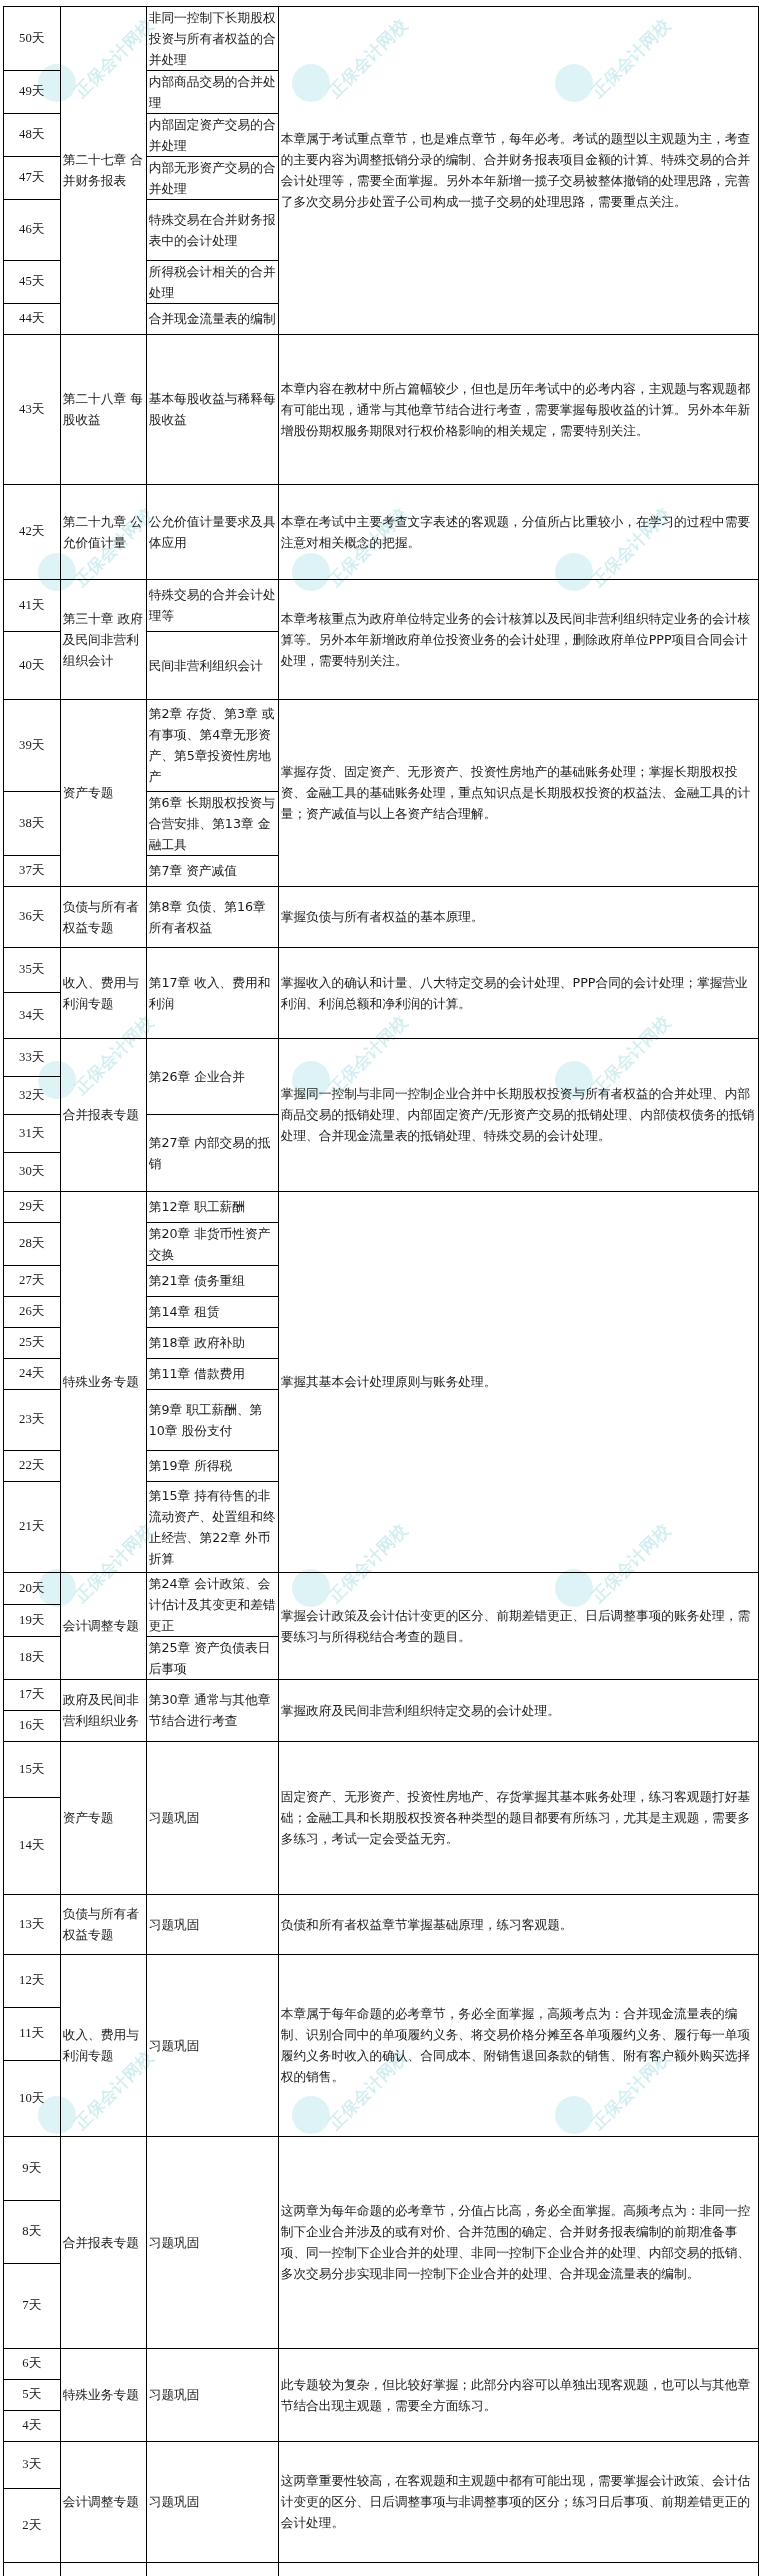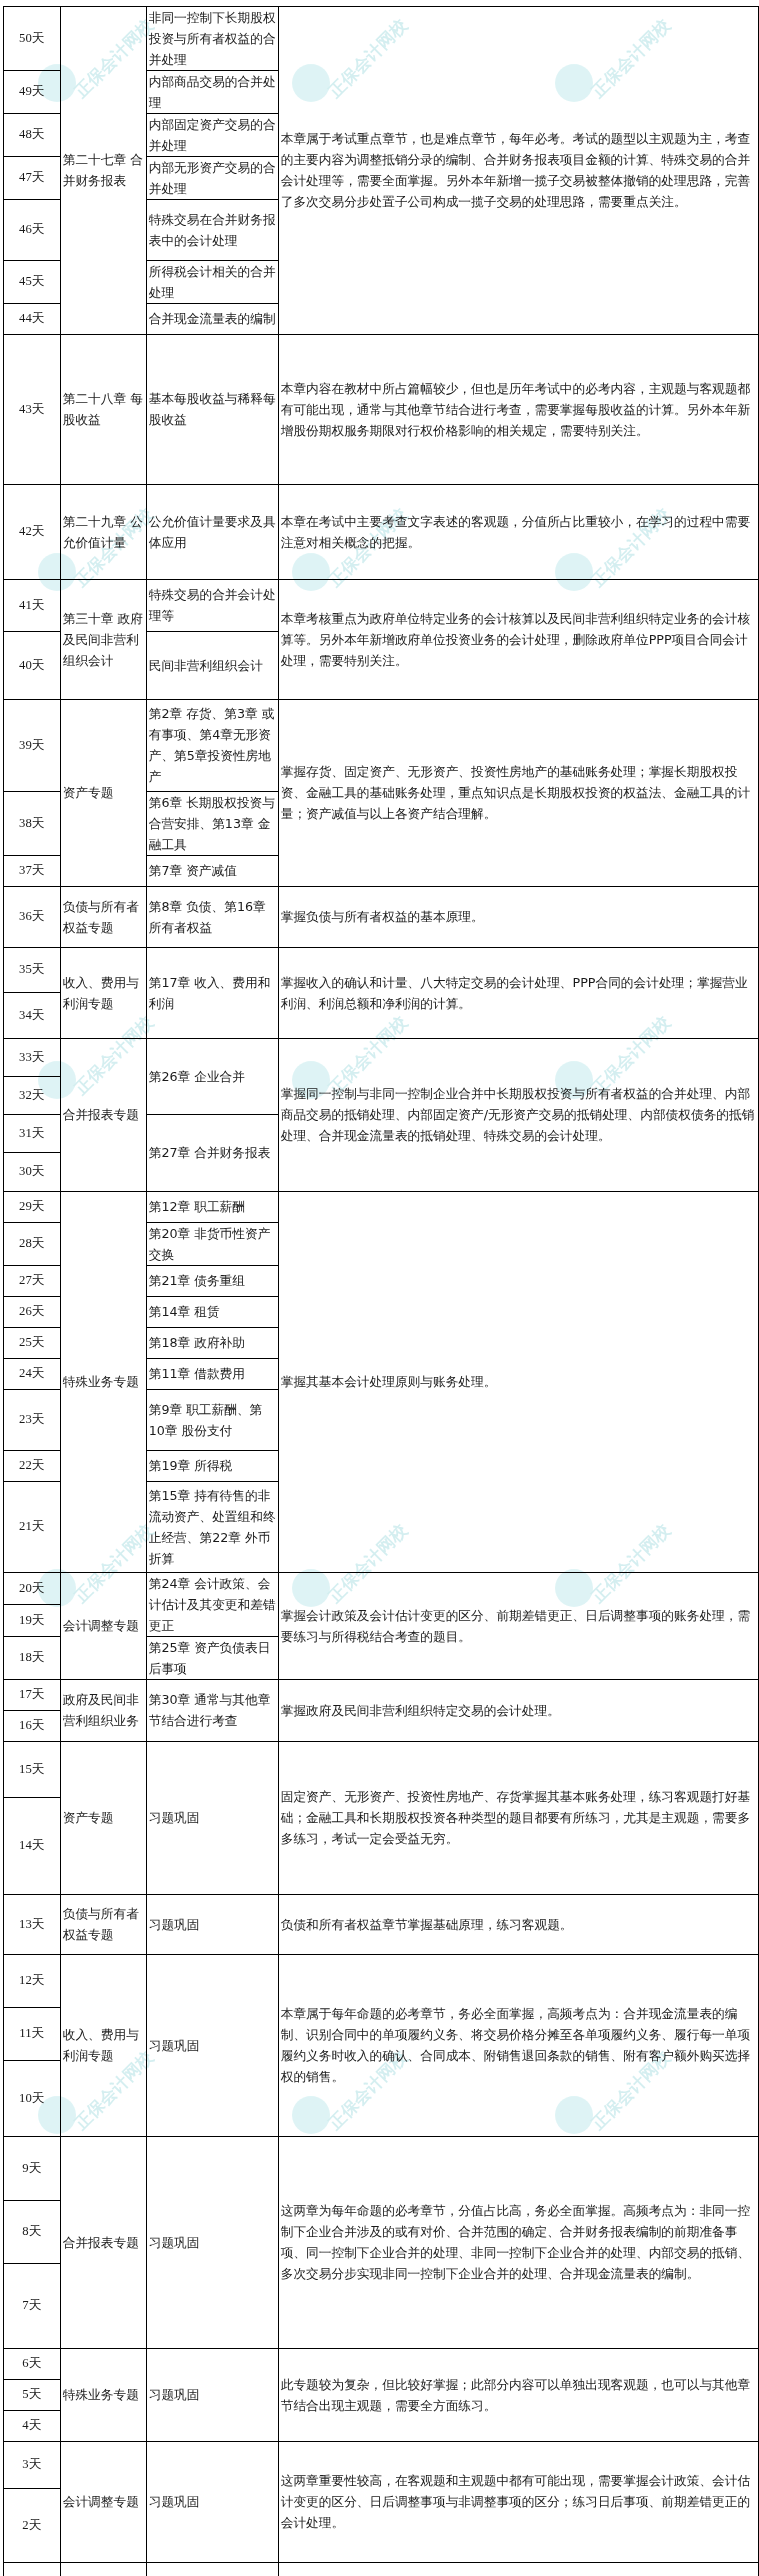--- a/index.html
+++ b/index.html
@@ -185,21 +185,21 @@
       <td class="day">33天</td>
       <td class="topic" rowspan="4">合并报表专题</td>
       <td class="chapter" rowspan="2">第26章 企业合并</td>
       <td class="desc" rowspan="4">掌握同一控制与非同一控制企业合并中长期股权投资与所有者权益的合并处理、内部商品交易的抵销处理、内部固定资产/无形资产交易的抵销处理、内部债权债务的抵销处理、合并现金流量表的抵销处理、特殊交易的会计处理。</td>
     </tr>
     <tr style="height:38px">
       <td class="day">32天</td>
     </tr>
     <tr style="height:38px">
       <td class="day">31天</td>
-      <td class="chapter" rowspan="2">第27章 合并财务报表</td>
+      <td class="chapter" rowspan="2">第27章 内部交易的抵销</td>
     </tr>
     <tr style="height:39px">
       <td class="day">30天</td>
     </tr>
 
     <tr style="height:31px">
       <td class="day">29天</td>
       <td class="topic" rowspan="9">特殊业务专题</td>
       <td class="chapter">第12章 职工薪酬</td>
       <td class="desc" rowspan="9">掌握其基本会计处理原则与账务处理。</td>

